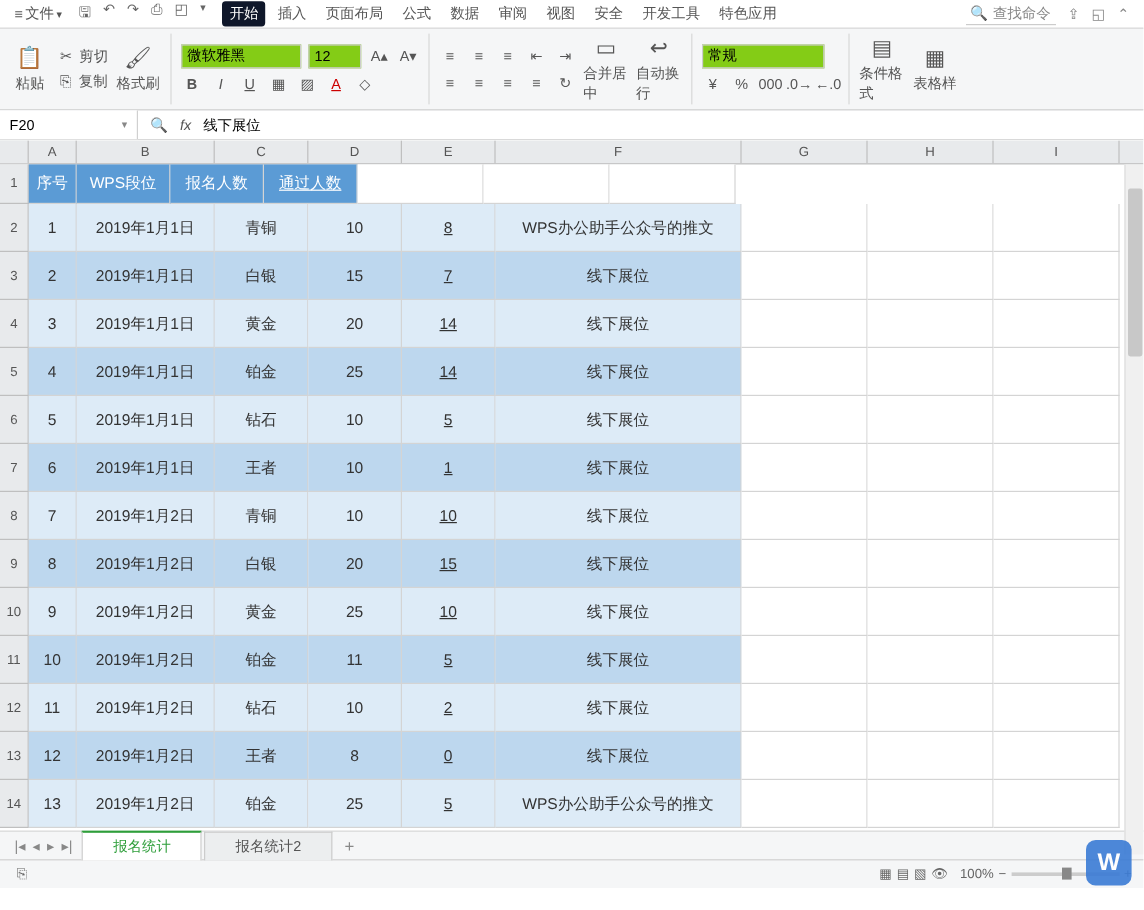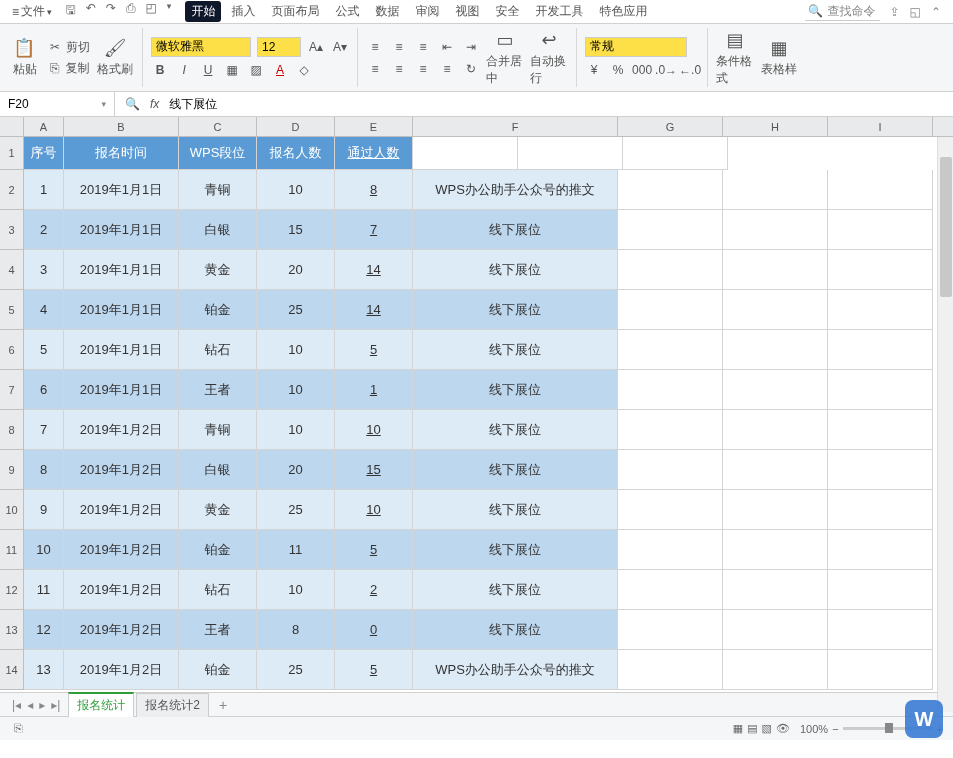--- a/index.html
+++ b/index.html
@@ -13,21 +13,21 @@
 .menu-bar .tab.active { background: #0f172a; color: #fff; border-radius: 3px; }
 .menu-bar .right { margin-left: auto; display: flex; gap: 10px; align-items: center; color: #888; padding-right: 8px; }
 .menu-bar .search-cmd { display: flex; align-items: center; gap: 4px; border-bottom: 1px solid #ccc; padding: 0 4px; }
 
 .ribbon { height: 68px; background: #f5f6f7; border-bottom: 1px solid #d0d0d0; display: flex; padding: 4px 6px; gap: 8px; font-size: 12px; color: #555; }
 .ribbon .group { display: flex; gap: 6px; align-items: center; border-right: 1px solid #d8d8d8; padding-right: 8px; }
 .ribbon .big-btn { display: flex; flex-direction: column; align-items: center; justify-content: center; gap: 2px; width: 38px; }
 .ribbon .big-btn .ico { font-size: 18px; }
 .ribbon .stack { display: flex; flex-direction: column; gap: 4px; }
 .ribbon .row { display: flex; gap: 6px; align-items: center; }
-.ribbon select, .ribbon input { border: 1px solid #ccc; background: #fde047; height: 20px; font-size: 12px; padding: 0 4px; }
+.ribbon select, .ribbon input { border: 1px solid #ccc; background: #84cc16; height: 20px; font-size: 12px; padding: 0 4px; }
 .ribbon .font-name { width: 100px; }
 .ribbon .font-size { width: 44px; }
 .ribbon .icon-btn { width: 18px; height: 18px; display: inline-flex; align-items: center; justify-content: center; color: #555; }
 
 .formula-bar { height: 25px; border-bottom: 1px solid #d0d0d0; display: flex; align-items: center; font-size: 12px; }
 .name-box { width: 115px; border-right: 1px solid #d0d0d0; padding: 0 8px; display: flex; align-items: center; justify-content: space-between; height: 100%; background: #fff; }
 .name-box .dd { color: #888; font-size: 9px; }
 .fx-area { display: flex; align-items: center; gap: 10px; padding: 0 10px; flex: 1; }
 .fx-area .fx { font-style: italic; color: #555; }
 .fx-input { border: none; outline: none; flex: 1; font-size: 12px; }
@@ -45,21 +45,21 @@
 .row-head { width: 24px; background: #e8eaec; border-right: 1px solid #bfbfbf; border-bottom: 1px solid #bfbfbf; font-size: 11px; color: #555; display: flex; align-items: center; justify-content: center; }
 .cell { border-right: 1px solid #d4d4d4; border-bottom: 1px solid #d4d4d4; display: flex; align-items: center; justify-content: center; font-size: 13px; color: #333; background: #fff; }
 .cell.hdr { background: #5b9bd5; color: #fff; font-weight: 500; }
 .cell.band-light { background: #ddebf7; }
 .cell.band-dark { background: #bdd7ee; }
 .cA { width: 40px; } .cB { width: 115px; } .cC { width: 78px; } .cD { width: 78px; } .cE { width: 78px; text-decoration: underline; }
 .cF { width: 205px; } .cG { width: 105px; } .cH { width: 105px; } .cI { width: 105px; }
 
 .sheet-tabs { height: 24px; border-top: 1px solid #d0d0d0; background: #f5f6f7; display: flex; align-items: center; font-size: 12px; padding: 0 6px; gap: 2px; }
 .sheet-tabs .nav { display: flex; gap: 6px; color: #888; padding: 0 6px; }
-.sheet-tab { padding: 3px 8px; border: 1px solid #ccc; border-bottom: none; background: #eceeef; color: #555; }
+.sheet-tab { padding: 3px 25px; border: 1px solid #ccc; border-bottom: none; background: #eceeef; color: #555; }
 .sheet-tab.active { background: #fff; border-top: 2px solid #2e9e3a; color: #2e9e3a; font-weight: 500; }
 .sheet-add { padding: 2px 8px; color: #888; font-size: 14px; }
 
 .status-bar { height: 24px; background: #f5f6f7; border-top: 1px solid #d0d0d0; display: flex; align-items: center; justify-content: flex-end; gap: 10px; font-size: 11px; color: #666; padding: 0 10px; }
 .status-bar .views { display: flex; gap: 4px; }
 .status-bar .zoom { display: flex; align-items: center; gap: 4px; }
 .zoom-track { width: 90px; height: 3px; background: #ccc; position: relative; }
 .zoom-thumb { width: 8px; height: 10px; background: #888; position: absolute; left: 42px; top: -4px; }
 
 .watermark { position: absolute; right: 10px; bottom: 20px; display: flex; align-items: center; gap: 6px; font-size: 26px; color: #5a7a99; font-weight: 500; opacity: 0.9; }
@@ -228,21 +228,20 @@
     <div class="ch ch-E">E</div>
     <div class="ch ch-F">F</div>
     <div class="ch ch-G">G</div>
     <div class="ch ch-H">H</div>
     <div class="ch ch-I">I</div>
   </div>
   <div class="rows" id="rows">
       <div class="grid-row header-row">
         <div class="row-head">1</div>
         <div class="cell hdr cA">序号</div>
-        <div class="cell hdr cB">报名时间</div>
         <div class="cell hdr cC">WPS段位</div>
         <div class="cell hdr cD">报名人数</div>
         <div class="cell hdr cE">通过人数</div>
         <div class="cell cG"></div>
         <div class="cell cH"></div>
         <div class="cell cI"></div>
       </div>
       <div class="grid-row">
         <div class="row-head">2</div>
         <div class="cell band-light cA">1</div>

